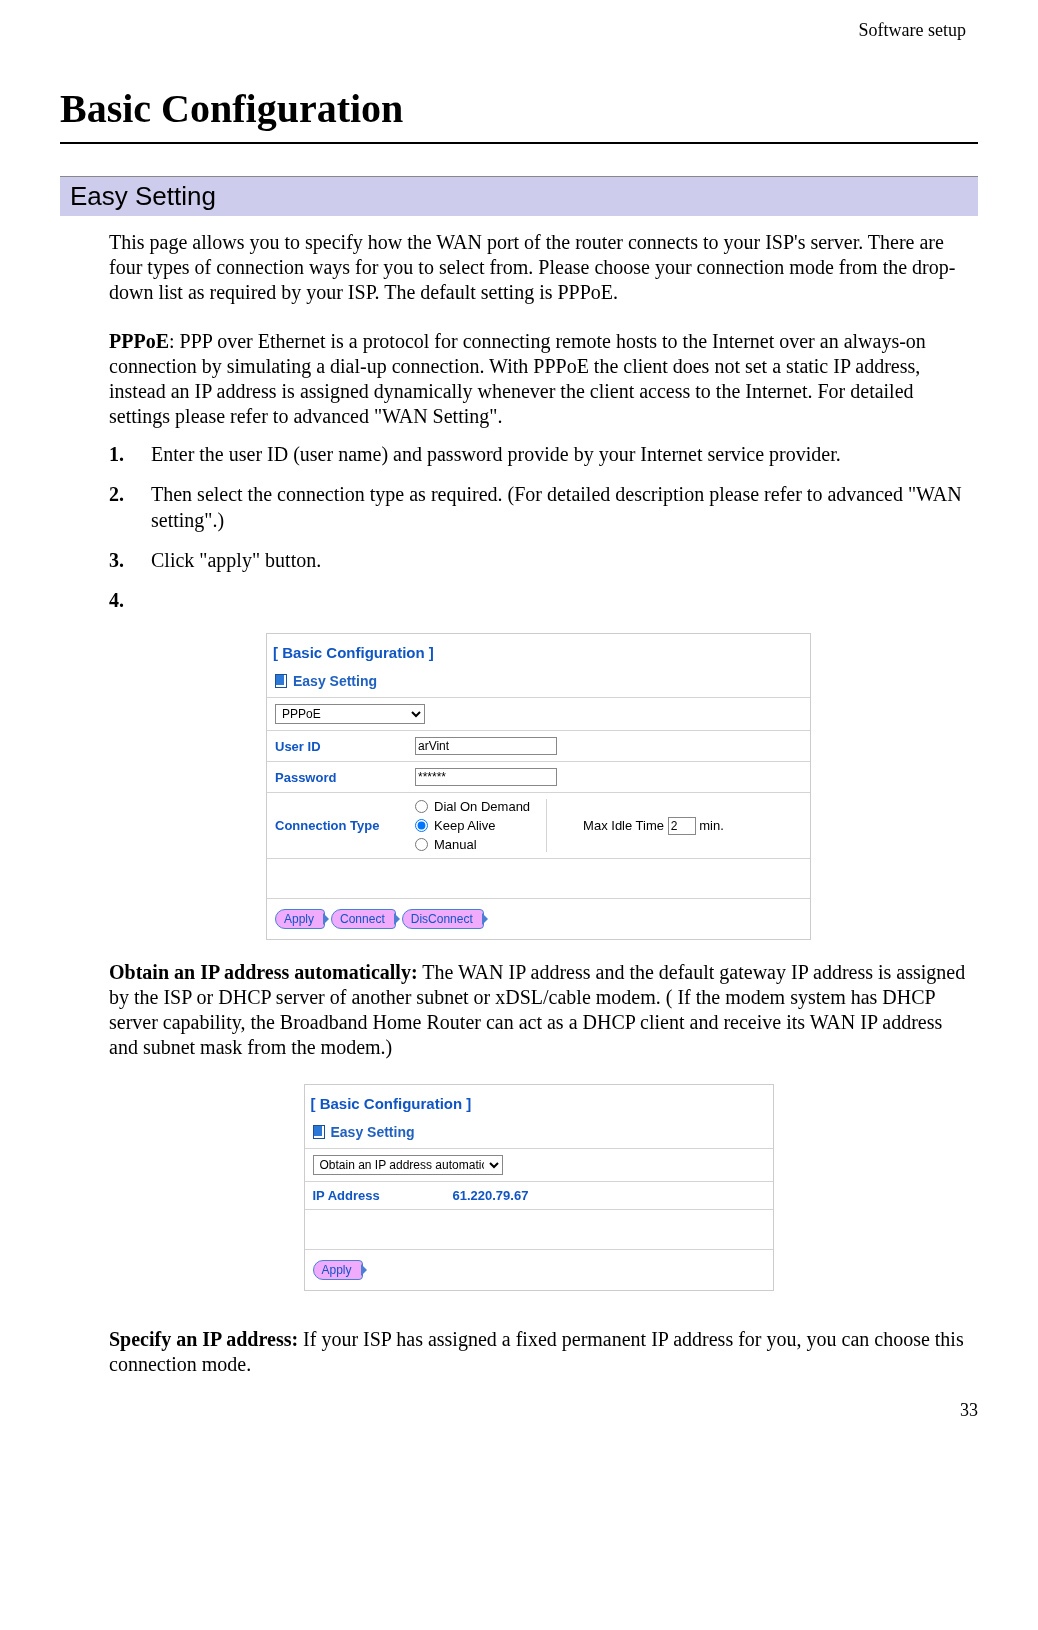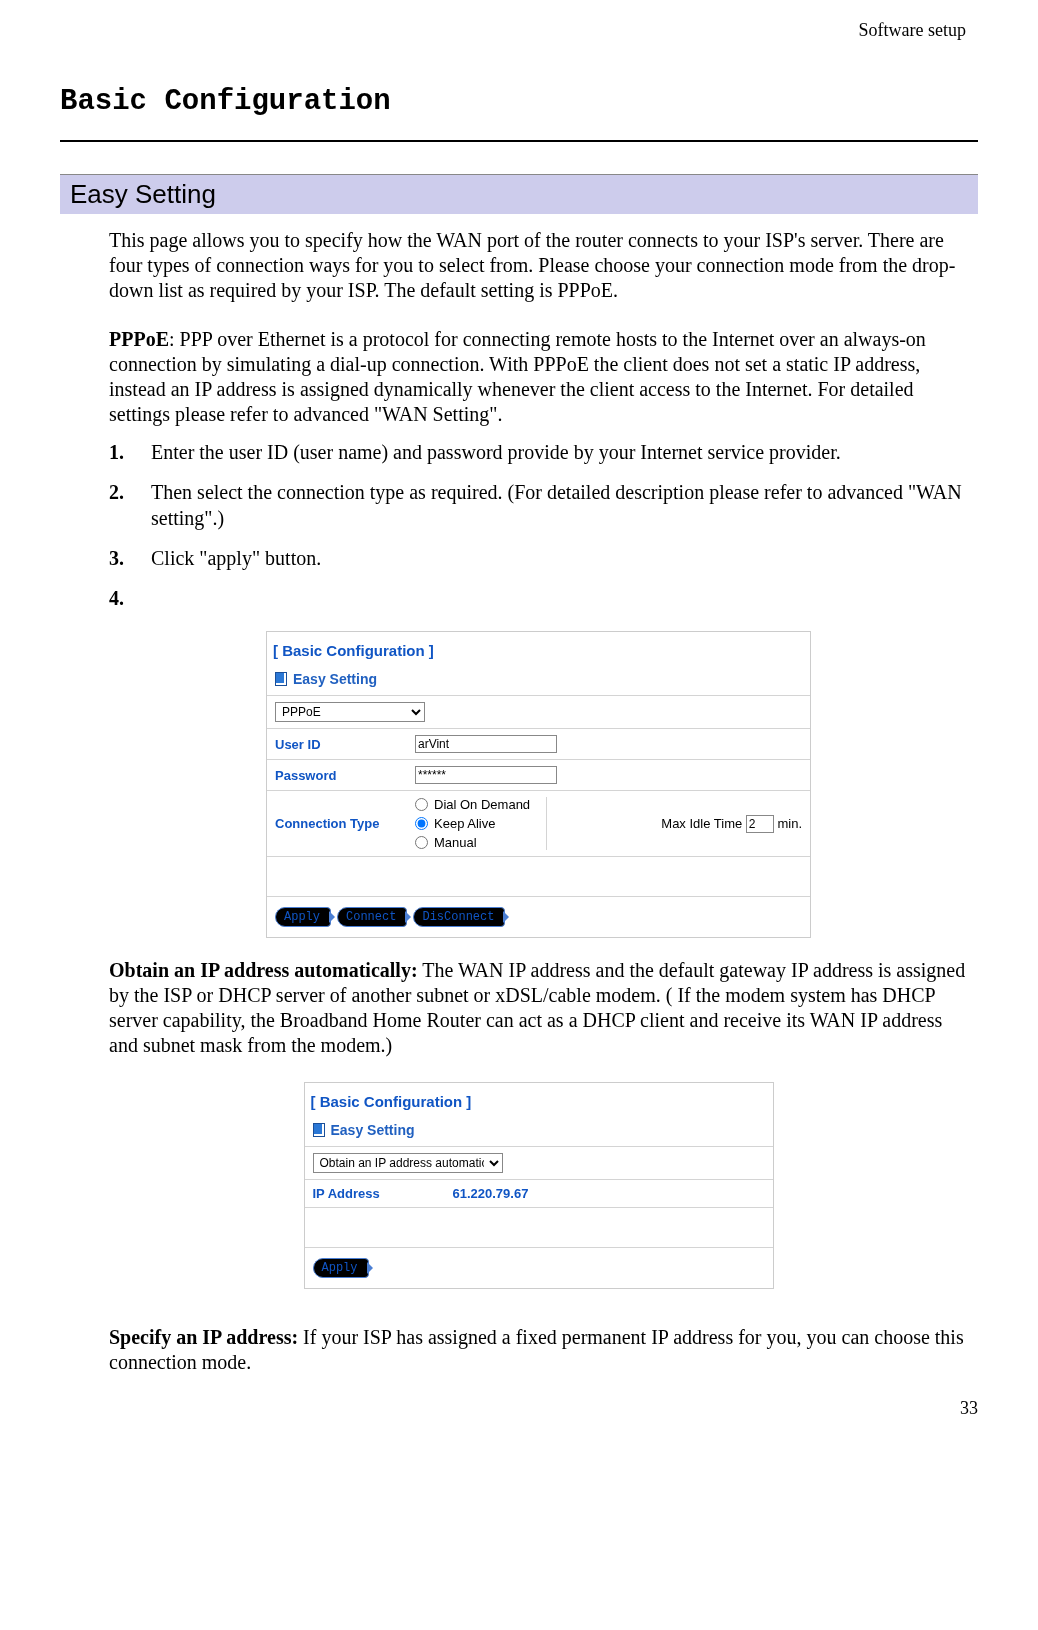--- a/index.html
+++ b/index.html
@@ -11,25 +11,25 @@
       position: relative;
     }
     .header-right {
       position: absolute;
       top: 20px;
       right: 72px;
       font-size: 18px;
       font-family: "Times New Roman", serif;
     }
     .page-title {
-      font-family: Liberation Mono, monospace;
-      font-size: 29px;
+      font-family: Liberation Serif, serif;
+      font-size: 40px;
       font-weight: bold;
       margin-top: 55px;
-      margin-bottom: 22px;
+      margin-bottom: 10px;
     }
     .title-rule {
       border: none;
       border-top: 2px solid #000;
       margin-bottom: 32px;
     }
     .section-header {
       background: #cdccec;
       font-family: Arial, Helvetica, sans-serif;
       font-size: 26px;
@@ -123,46 +123,45 @@
       border: 1px solid #888;
       background: #fff;
       padding: 1px 2px;
     }
     .select-ctl { width: 150px; height: 20px; }
     .text-ctl { width: 142px; height: 18px; }
     .num-ctl { width: 28px; height: 18px; }
     .radio-col {
       display: flex;
       align-items: center;
-      gap: 28px;
-      justify-content: space-between;
+      gap: 36px;
     }
     .radio-group {
       display: flex;
       flex-direction: column;
       gap: 4px;
       border-right: 1px solid #d4d4d4;
       padding-right: 16px;
     }
     .radio-row {
       display: flex;
       align-items: center;
       gap: 6px;
       font-size: 13px;
     }
     .btnbar {
       display: flex;
       gap: 6px;
       padding: 10px 8px;
     }
     .pill-btn {
-      font-family: Liberation Mono, monospace;
+      font-family: Liberation Sans, sans-serif;
       font-size: 12px;
       color: #1055c4;
-      background: #000000;
+      background: #f0abfc;
       border: 1px solid #4b7fd4;
       border-radius: 10px 4px 4px 10px;
       padding: 2px 10px 2px 8px;
       position: relative;
       line-height: 14px;
       cursor: pointer;
     }
     .pill-btn::after {
       content: "";
       position: absolute;

